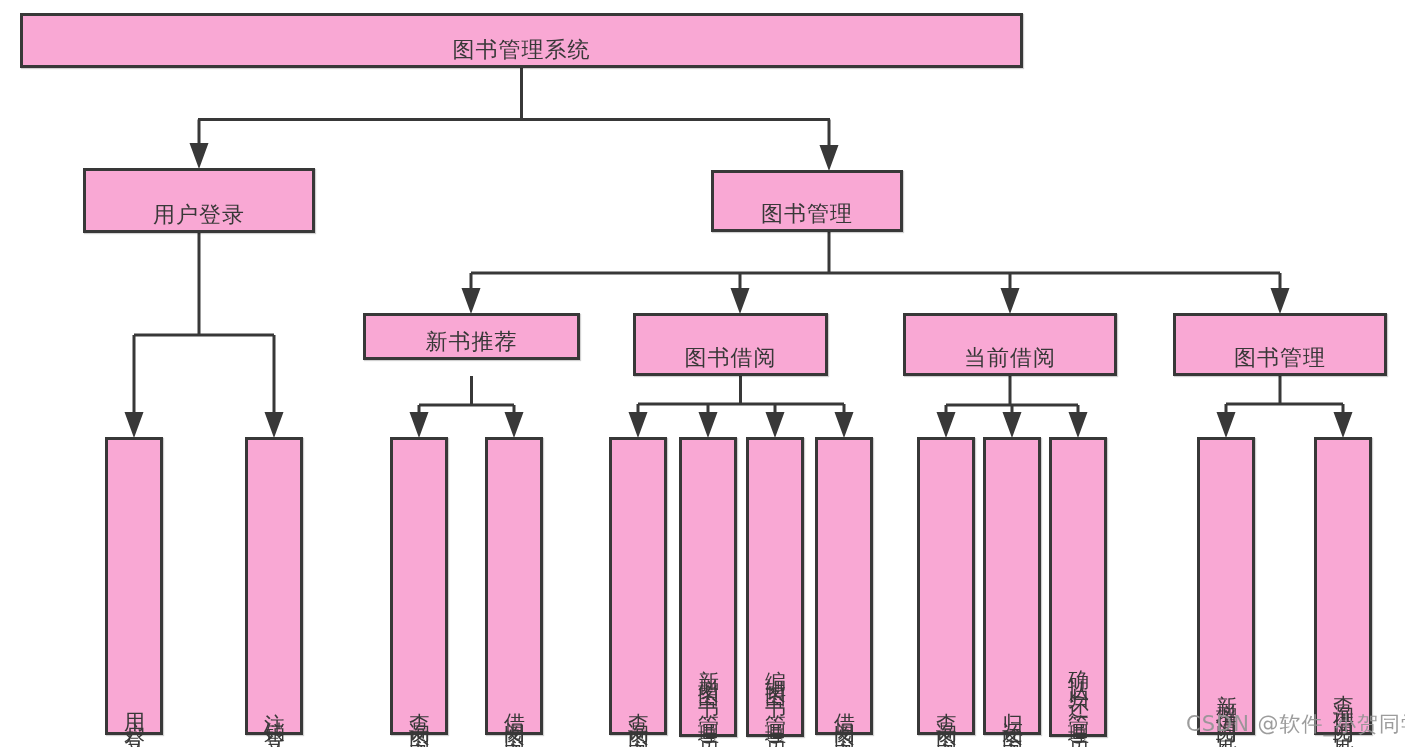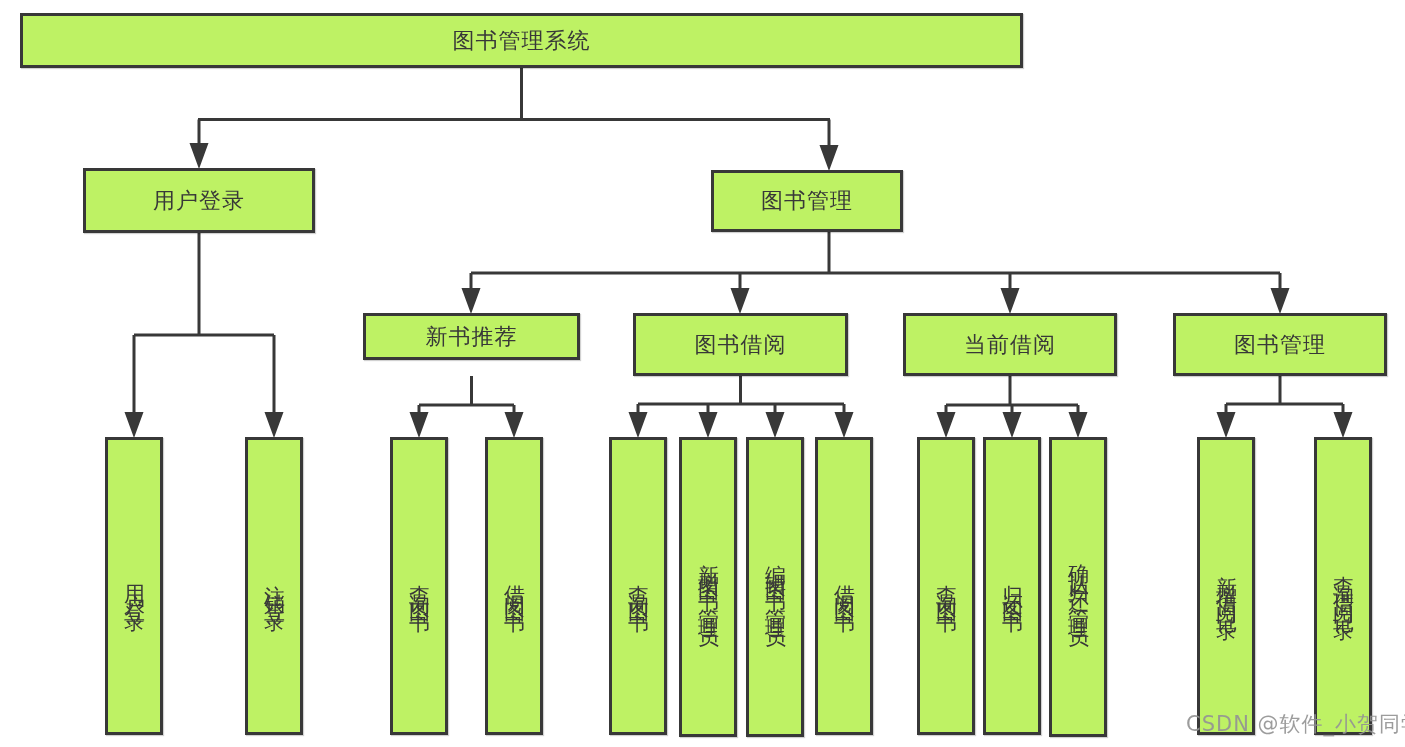--- a/index.html
+++ b/index.html
@@ -16,25 +16,25 @@
     background: #ffffff;
   }
   .connectors {
     position: absolute;
     left: 0; top: 0;
     width: 1405px; height: 747px;
     pointer-events: none;
   }
   .node {
     position: absolute;
-    background: #bef264;
+    background: #f9a8d4;
     border: 3px solid #383838;
     color: #383838;
     display: flex;
-    align-items: center;
+    align-items: flex-end;
     justify-content: center;
     box-shadow: 1px 1px 1px rgba(0,0,0,0.18);
     z-index: 2;
   }
   .node.h span {
     font-size: 22px;
     letter-spacing: 1px;
     white-space: nowrap;
   }
   .node.v span {
@@ -91,21 +91,21 @@
   <div class="node h" style="left:83px; top:168px; width:232px; height:65px">
     <span>用户登录</span>
   </div>
   <div class="node h" style="left:711px; top:170px; width:192px; height:62px">
     <span>图书管理</span>
   </div>
 
   <div class="node h" style="left:363px; top:313px; width:217px; height:47px">
     <span>新书推荐</span>
   </div>
-  <div class="node h" style="left:633px; top:313px; width:215px; height:63px">
+  <div class="node h" style="left:633px; top:313px; width:195px; height:63px">
     <span>图书借阅</span>
   </div>
   <div class="node h" style="left:903px; top:313px; width:214px; height:63px">
     <span>当前借阅</span>
   </div>
   <div class="node h" style="left:1173px; top:313px; width:214px; height:63px">
     <span>图书管理</span>
   </div>
 
   <div class="node v" style="left:105px; top:437px; width:58px; height:298px">

